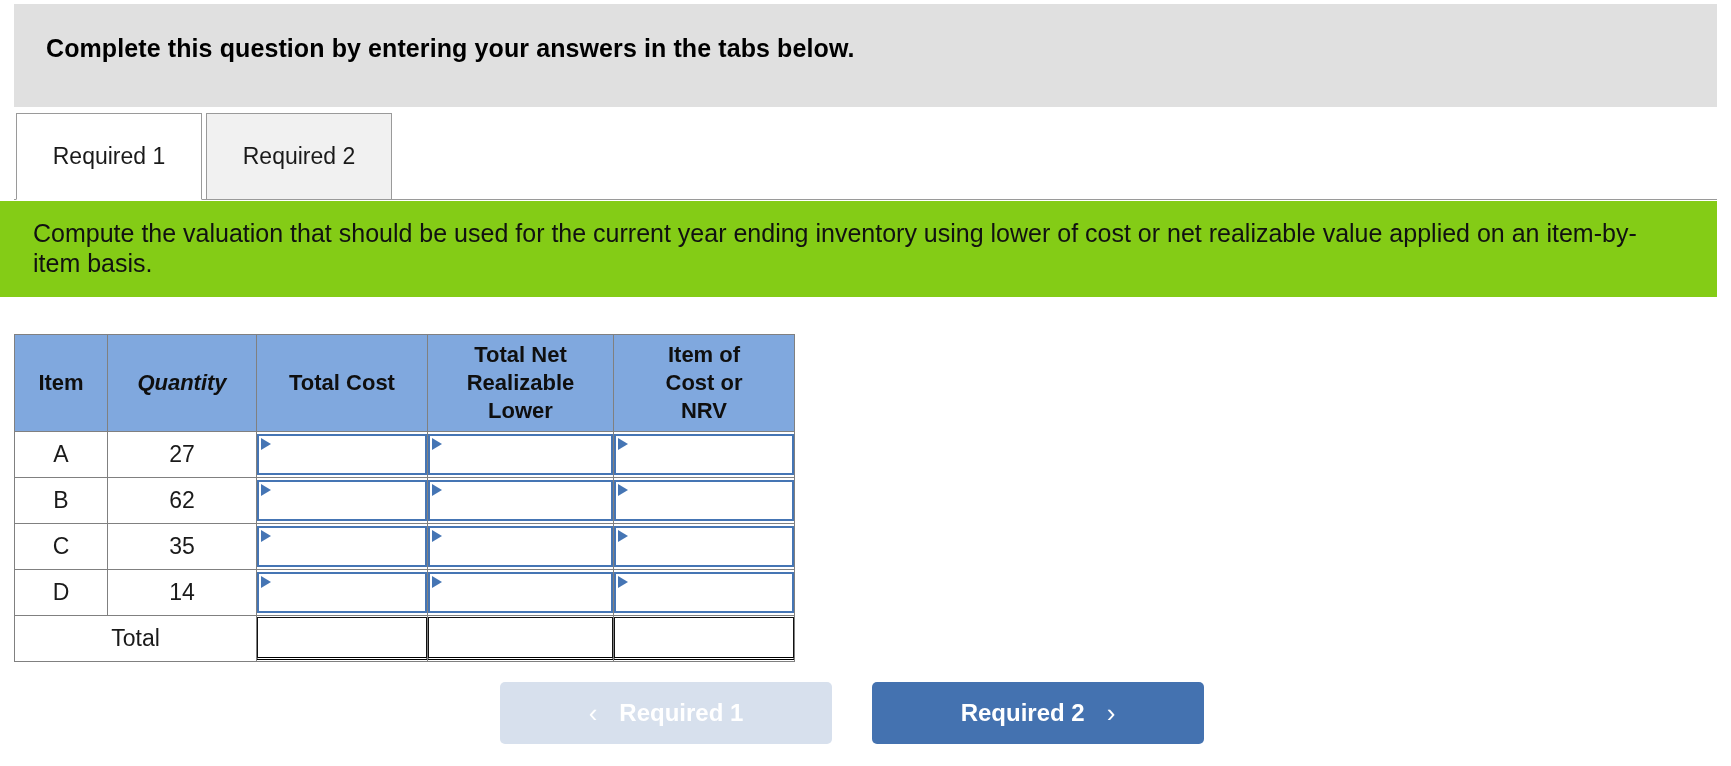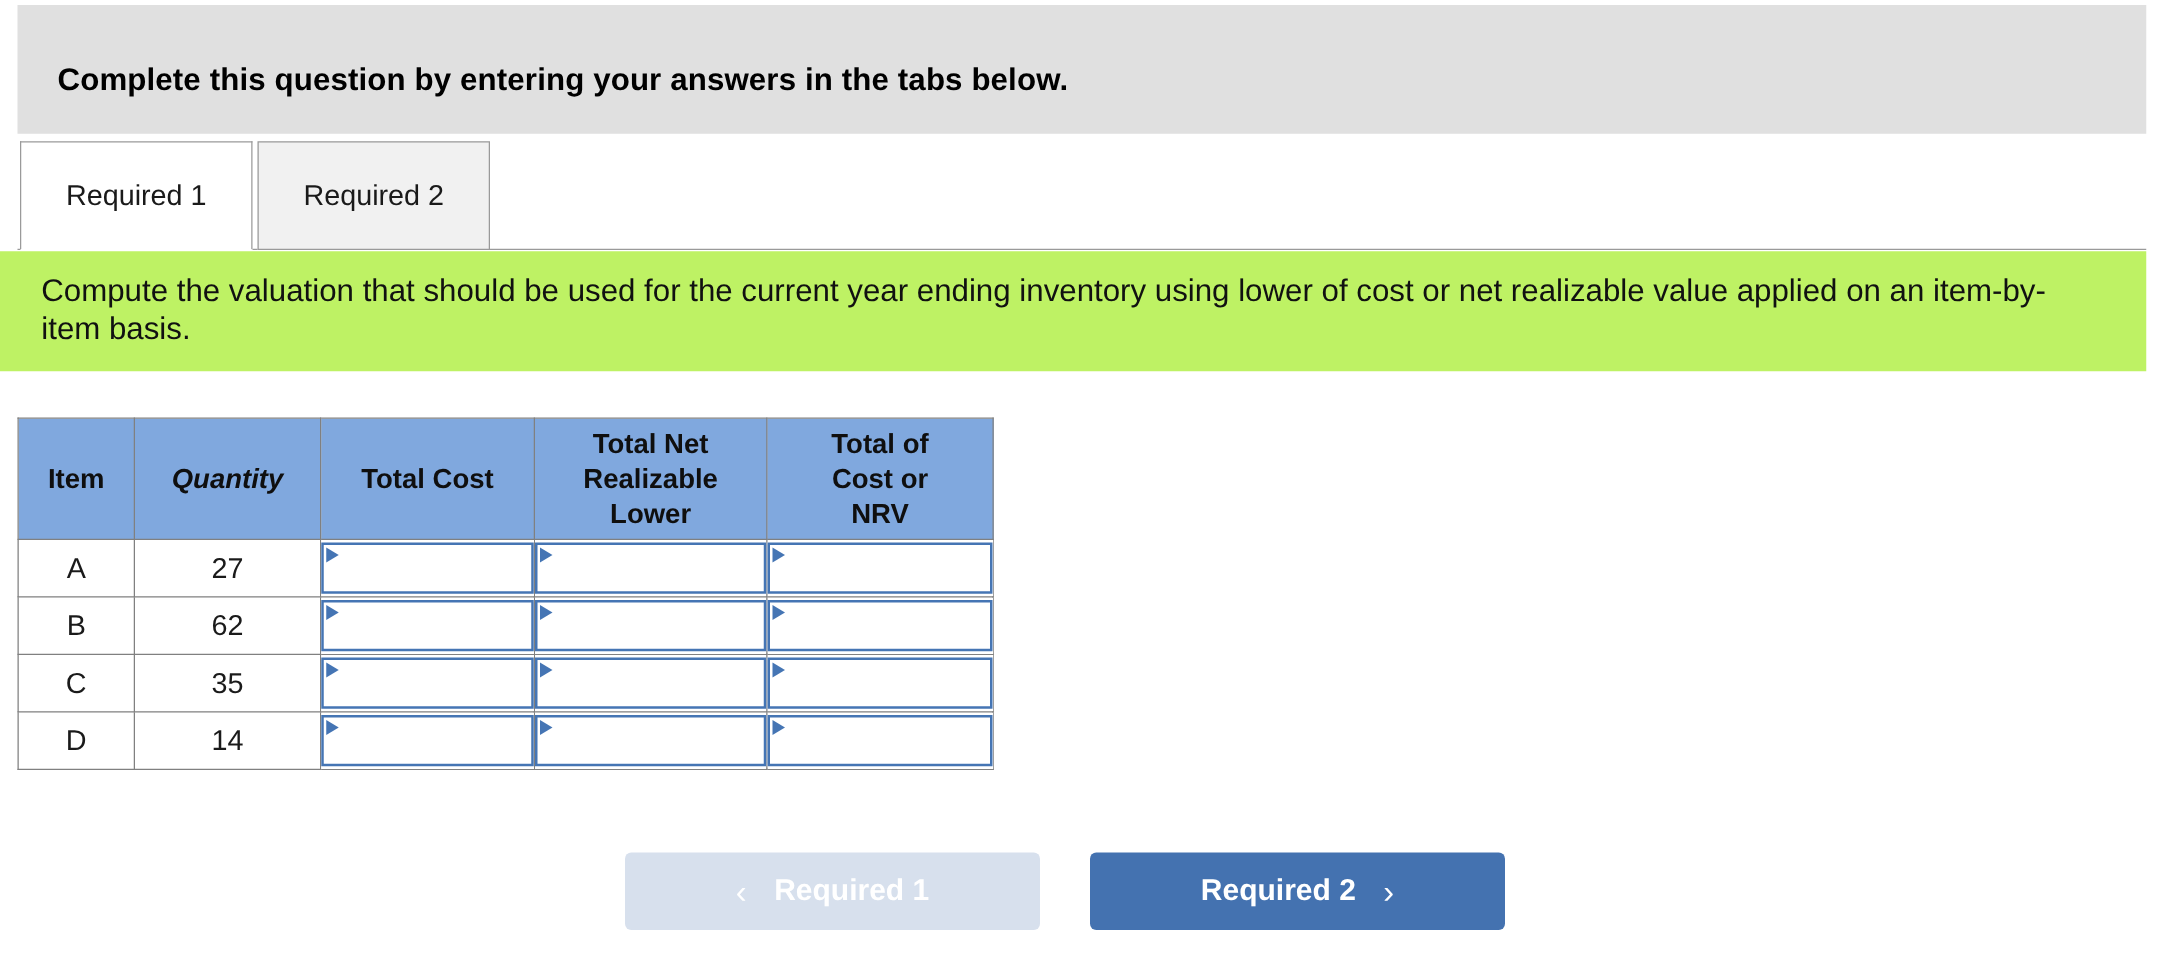--- a/index.html
+++ b/index.html
@@ -22,21 +22,21 @@
     left: 14px;
     top: 4px;
     width: 1703px;
     height: 103px;
     background: #e0e0e0;
     box-sizing: border-box;
   }
   .top-banner-text {
     position: absolute;
     left: 32px;
-    top: 46px;
+    top: 30px;
     font-size: 25px;
     font-weight: bold;
     color: #000000;
     letter-spacing: 0.1px;
     white-space: nowrap;
   }
 
   
   .tab-strip {
     position: absolute;
@@ -80,21 +80,21 @@
     z-index: 2;
   }
 
   
   .instr-banner {
     position: absolute;
     left: 0px;
     top: 201px;
     width: 1717px;
     min-height: 96px;
-    background: #bef264;
+    background: #84cc16;
     box-sizing: border-box;
     padding: 18px 24px 16px 33px;
   }
   .instr-text {
     font-size: 25px;
     line-height: 1.18;
     color: #111111;
     max-width: 1650px;
   }
 
@@ -275,21 +275,21 @@
         </th>
         <th class="col-cost">
           <div>Total Cost</div>
         </th>
         <th class="col-nrv">
           <div>Total Net</div>
           <div>Realizable</div>
           <div>Lower</div>
         </th>
         <th class="col-lcnrv">
-          <div>Total of</div>
+          <div>Item of</div>
           <div>Cost or</div>
           <div>NRV</div>
         </th>
       </tr>
     </thead>
     <tbody>
       <tr>
         <td class="label-cell">A</td>
         <td class="label-cell">27</td>
         <td class="input-cell">
@@ -344,20 +344,32 @@
           <span class="tri-marker"></span>
           <input class="cell-input" type="text" value="" style="">
         </td>
         <td class="input-cell">
           <span class="tri-marker"></span>
           <input class="cell-input" type="text" value="" style="">
         </td>
         <td class="input-cell">
           <span class="tri-marker"></span>
           <input class="cell-input" type="text" value="" style="">
+        </td>
+      </tr>
+      <tr>
+        <td class="total-label" colspan="2">Total</td>
+        <td class="total-cell">
+          <input class="total-input" type="text" value="" style="">
+        </td>
+        <td class="total-cell">
+          <input class="total-input" type="text" value="" style="">
+        </td>
+        <td class="total-cell">
+          <input class="total-input" type="text" value="" style="">
         </td>
       </tr>
     </tbody>
   </table>
 </div>
 
 <div class="btn-row">
   <div class="nav-btn btn-prev">
     <span class="chev">‹</span>
     <span>Required 1</span>

